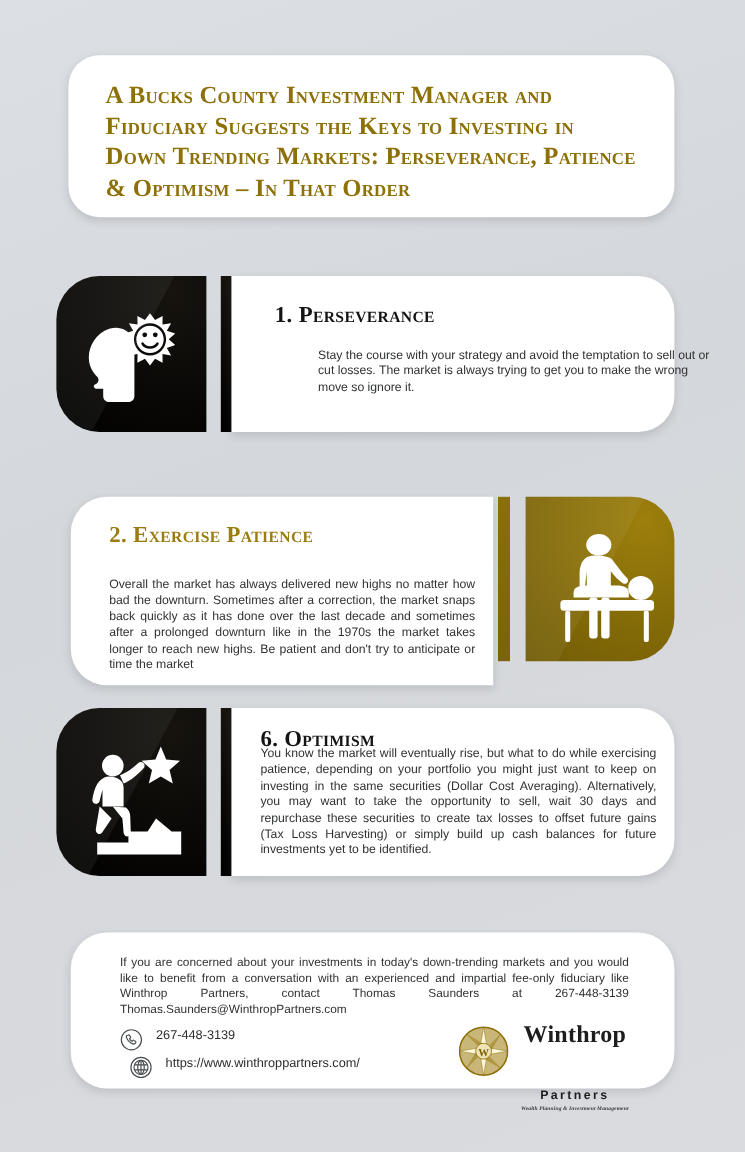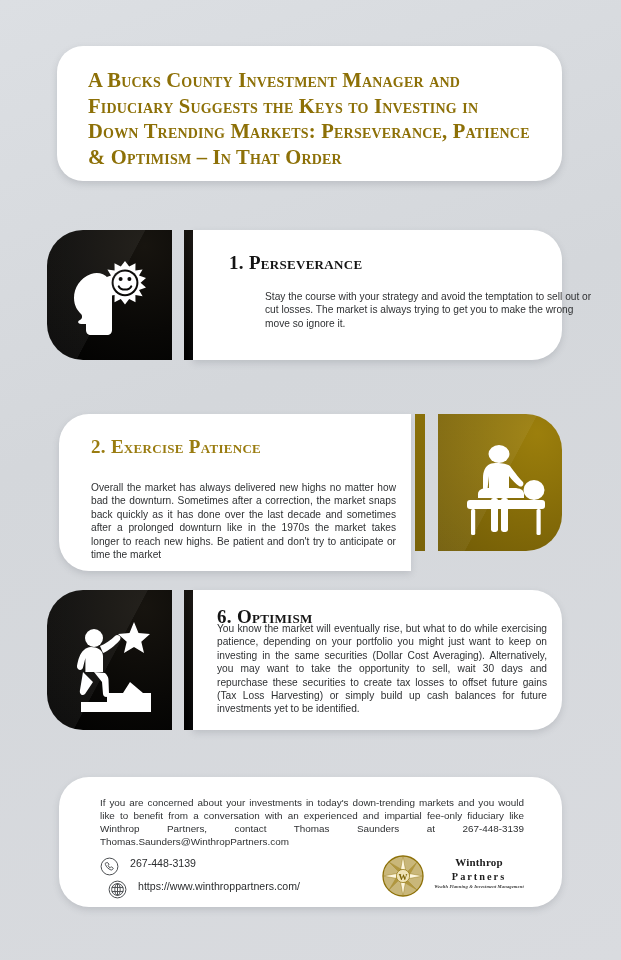--- a/index.html
+++ b/index.html
@@ -107,25 +107,25 @@
   .cicon svg{display:block;width:19px;height:19px;}
   .ctext{font-size:10.6px;color:#2b2d2f;}
 
   .logo{position:absolute;left:382px;top:853px;width:148px;height:48px;}
   .logo .mark{position:absolute;left:0;top:2px;width:42px;height:42px;}
   .logo .wordmark{
     position:absolute;left:46px;top:0;width:102px;text-align:center;
   }
   .logo .lg-name{
     font-family:"Liberation Serif","DejaVu Serif",serif;
-    font-weight:700;font-size:11px;letter-spacing:.2px;color:#1d1d1d;line-height:18px;
+    font-weight:700;font-size:20px;letter-spacing:.2px;color:#1d1d1d;line-height:18px;
   }
   .logo .lg-sub{
-    font-family:Liberation Serif, serif;
-    font-weight:700;font-size:10.3px;letter-spacing:2.0px;color:#1d1d1d;line-height:12px;
+    font-family:Liberation Sans, sans-serif;
+    font-weight:700;font-size:10.3px;letter-spacing:2.0px;color:#1d1d1d;line-height:12px;margin-top:37px;
   }
   .logo .lg-tag{
     font-family:"Liberation Serif","DejaVu Serif",serif;
     font-style:italic;font-weight:700;font-size:4.6px;letter-spacing:.12px;color:#3a3a3a;line-height:7px;
   }
 </style>
 </head>
 <body>
 
 <div class="page">

